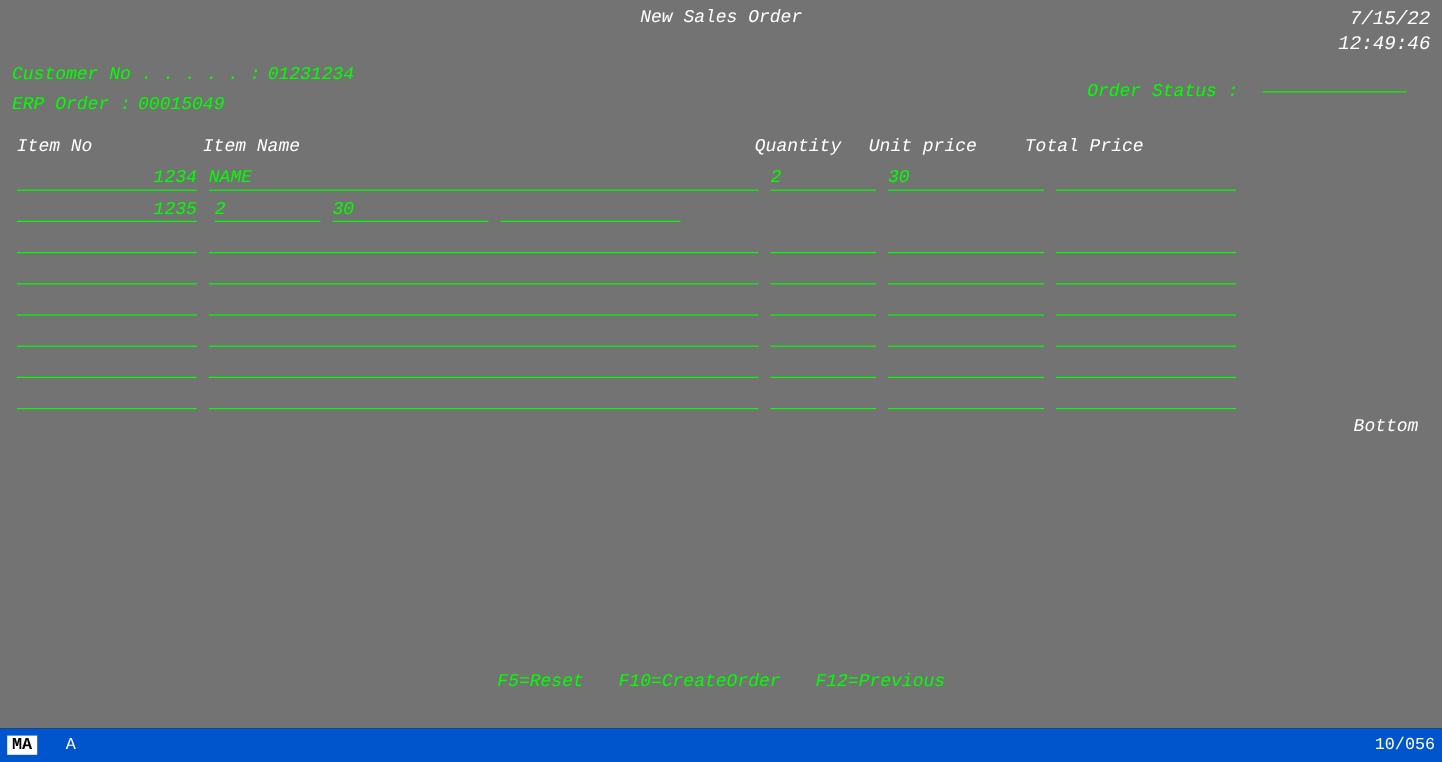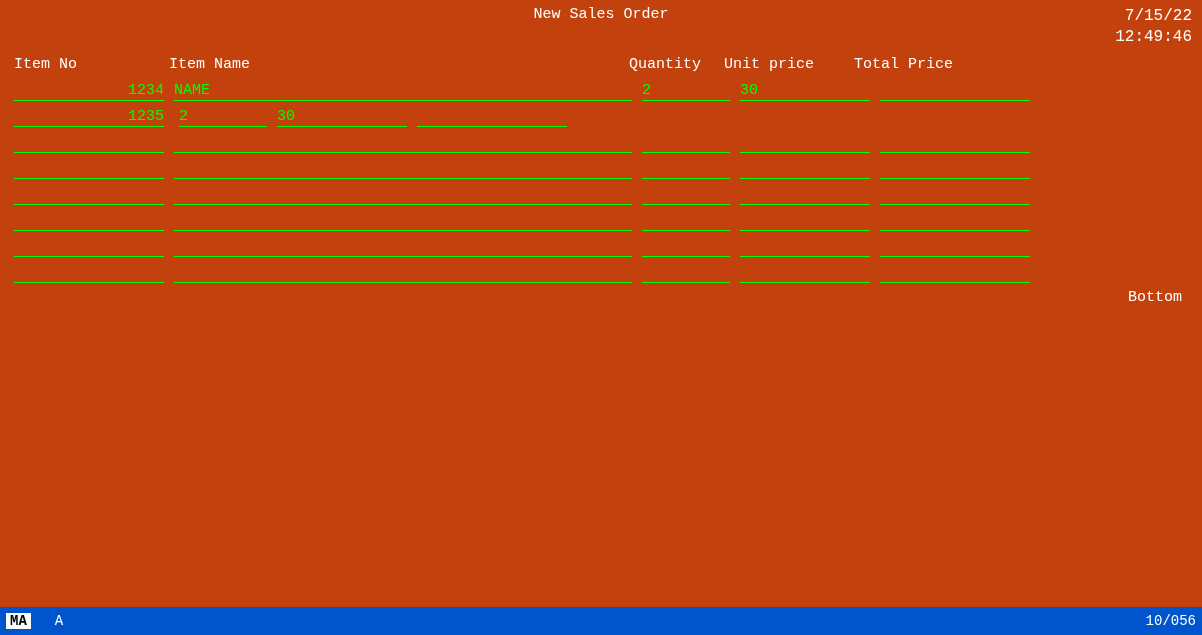--- a/index.html
+++ b/index.html
@@ -15,23 +15,24 @@
       font-size: 15px;
       width: 1202px;
       height: 635px;
       overflow: hidden;
       position: relative;
     }
 
     .screen {
       width: 1202px;
       height: 607px;
-      background: #c2410c;
+      background: #737373;
       padding: 4px 10px;
       position: relative;
+      font-style: italic;
     }
 
     .title-bar {
       display: flex;
       justify-content: space-between;
       align-items: flex-start;
       margin-bottom: 6px;
       padding-top: 2px;
     }
 
@@ -244,20 +245,38 @@
 
   <div class="title-bar">
     <div style="min-width:120px;"></div>
     <div class="title-center">New Sales Order</div>
     <div class="datetime">
       <div>7/15/22</div>
       <div>12:49:46</div>
     </div>
   </div>
 
+  <div class="header-info">
+    <div class="two-col-header">
+      <div class="left-header">
+        <div class="header-row">
+          <span class="label">Customer No . . . . . :</span>
+          <span class="value" style="margin-left:6px;">01231234</span>
+        </div>
+        <div class="header-row">
+          <span class="label" style="min-width:auto;margin-right:6px;">ERP Order :</span>
+          <span class="value">00015049</span>
+        </div>
+      </div>
+      <div class="right-header">
+        <span class="order-status-label">Order Status :</span>
+        <span class="underline-field"></span>
+      </div>
+    </div>
+  </div>
 
   <div class="table-container">
 
     <div class="table-headers">
       <div class="col-item-no">Item No</div>
       <div class="col-item-name">Item Name</div>
       <div class="col-quantity">Quantity</div>
       <div class="col-unit-price">Unit price</div>
       <div class="col-total-price">Total Price</div>
     </div>
@@ -348,20 +367,25 @@
       <div style="width:5px;"></div>
       <div class="field-cell unit-price"></div>
       <div style="width:5px;"></div>
       <div class="field-cell total-price"></div>
     </div>
       </div>
 
     <div class="bottom-label" style="position: absolute; text-align: center; margin-top: 0px; margin-right: 8px; right: 12px;">Bottom</div>
   </div>
 
+  <div class="function-keys">
+    <span>F5=Reset</span>
+    <span style="margin: 0 20px;">F10=CreateOrder</span>
+    <span>F12=Previous</span>
+  </div>
 
 </div>
 
 <div class="statusbar">
   <div class="statusbar-left">
     <span class="statusbar-mode">MA</span>
     <span>A</span>
   </div>
   <div class="statusbar-right">10/056</div>
 </div>

